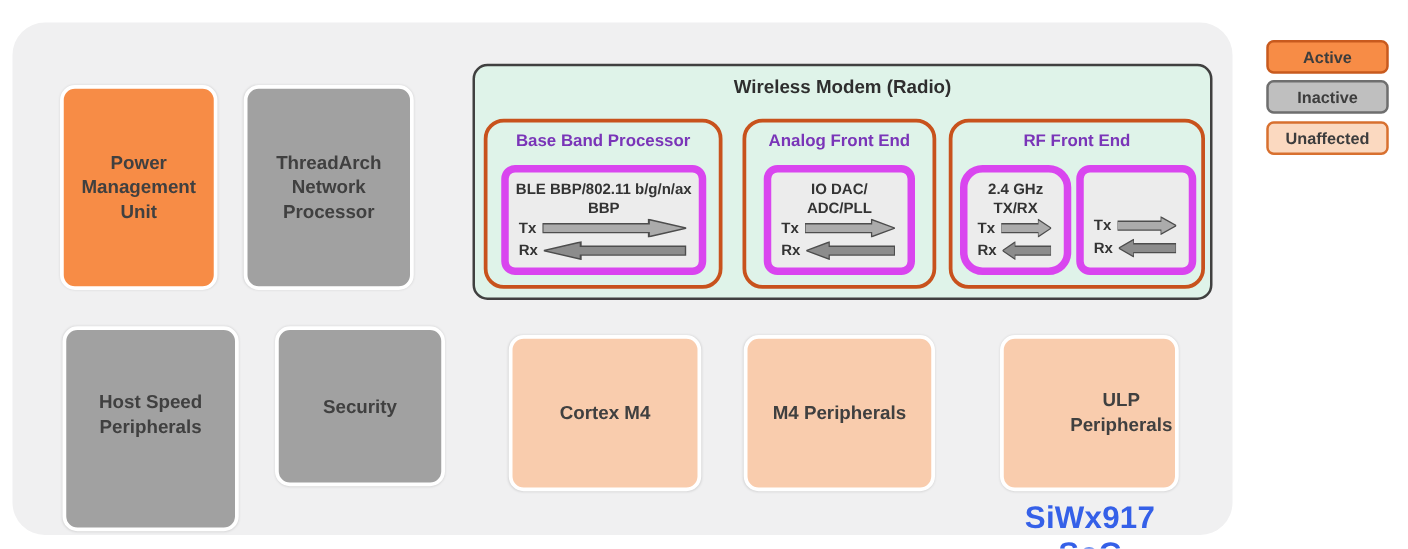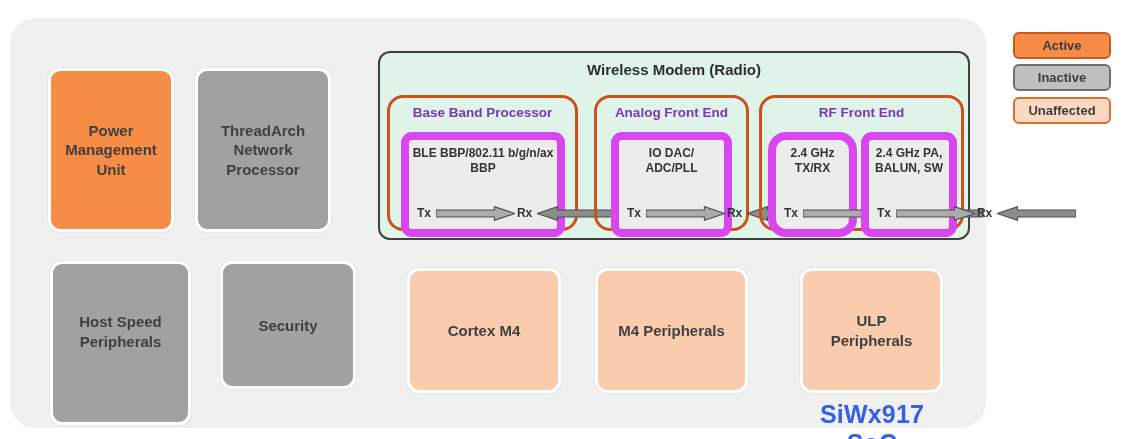--- a/index.html
+++ b/index.html
@@ -22,21 +22,21 @@
   .block.active     { background: #F78C46; }
   .block.inactive   { background: #A1A1A1; }
   .block.unaffected { background: #F9CCAD; }
 
   .b-pmu      { left: 38px;  top: 50px;  width: 126px; height: 164px; }
   .b-thread   { left: 185px; top: 50px;  width: 136px; height: 164px; }
   .b-host     { left: 40px;  top: 243px; width: 141px; height: 164px; align-items: flex-start; padding-top: 48px; }
   .b-security { left: 210px; top: 243px; width: 136px; height: 128px; align-items: flex-start; padding-top: 52px; }
   .b-cortex   { left: 397px; top: 250px; width: 154px; height: 125px; }
   .b-m4p      { left: 585px; top: 250px; width: 153px; height: 125px; }
-  .b-ulp      { left: 790px; top: 250px; width: 143px; height: 125px; }
+  .b-ulp      { left: 790px; top: 250px; width: 143px; height: 125px; justify-content: flex-end; }
   .b-ulp .block-label { max-width: 86px; }
 
   
   .modem {
     position: absolute; left: 368px; top: 33px; width: 592px; height: 189px;
     background: #DFF3E9; border: 2px solid #404040; border-radius: 12px;
   }
   .modem-title {
     position: absolute; left: 0; top: 8px; width: 100%;
     text-align: center; font-weight: 700; font-size: 15px; color: #2E2E2E;
@@ -48,34 +48,34 @@
   .sec-bbp { left: 7px;   width: 191px; }
   .sec-afe { left: 214px; width: 155px; }
   .sec-rfe { left: 379px; width: 205px; }
   .section-title {
     position: absolute; left: 0; top: 7px; width: 100%;
     text-align: center; font-weight: 700; font-size: 13.5px; color: #7A35B8;
   }
 
   
   .unit {
-    position: absolute; top: 34px; height: 105px;
-    background: #ECECEC; border: 8px solid #d946ef; border-radius: 11px;
+    position: absolute; top: 34px; height: 88px;
+    background: #ECECEC; border: 6px solid #d946ef; border-radius: 11px;
     display: flex; flex-direction: column;
   }
   .u-bbp  { left: 11px; width: 164px; }
   .u-afe  { left: 14px; width: 121px; }
   .u-rfe1 { left: 6px;  width: 89px; border-radius: 18px; }
   .u-rfe2 { left: 99px; width: 96px; }
   .unit-label {
     padding: 6px 3px 0 3px; text-align: center;
     font-weight: 700; font-size: 12px; color: #333333; line-height: 1.25;
   }
   .unit-label.narrow { max-width: 86px; align-self: center; }
-  .sig-rows { margin-top: auto; padding: 0 10px 8px 8px; display: flex; flex-direction: row; gap: 2px; }
+  .sig-rows { margin-top: auto; padding: 0 10px 8px 8px; display: flex; flex-direction: column; gap: 2px; }
   .sig-row { display: flex; align-items: center; gap: 5px; height: 16px; }
   .sig-label { font-weight: 700; font-size: 12px; color: #333333; flex: 0 0 auto; }
   .arrow-svg { flex: 1 1 auto; height: 15px; min-width: 0; }
 
   
   .soc-label {
     position: absolute; left: 783px; top: 382px; width: 158px;
     text-align: center; font-weight: 700; font-size: 25px; color: #3560E8;
     letter-spacing: 0.2px;
   }
@@ -170,21 +170,20 @@
             </div>
             <div class="sig-row">
               <span class="sig-label">Rx</span>
               <svg class="arrow-svg" viewBox="0 0 100 19" preserveAspectRatio="none">
                   <use href="#rx-arrow-shape" fill="#8C8C8C" stroke="#4D4D4D" stroke-width="1.4" vector-effect="non-scaling-stroke"></use>
                 </svg>
             </div>
           </div>
         </div>
         <div class="unit u-rfe2">
-          <div class="unit-label">2.4 GHz PA, BALUN, SW</div>
           <div class="sig-rows">
             <div class="sig-row">
               <span class="sig-label">Tx</span>
               <svg class="arrow-svg" viewBox="0 0 100 19" preserveAspectRatio="none">
                   <use href="#tx-arrow-shape" fill="#ABABAB" stroke="#4D4D4D" stroke-width="1.4" vector-effect="non-scaling-stroke"></use>
                 </svg>
             </div>
             <div class="sig-row">
               <span class="sig-label">Rx</span>
               <svg class="arrow-svg" viewBox="0 0 100 19" preserveAspectRatio="none">

